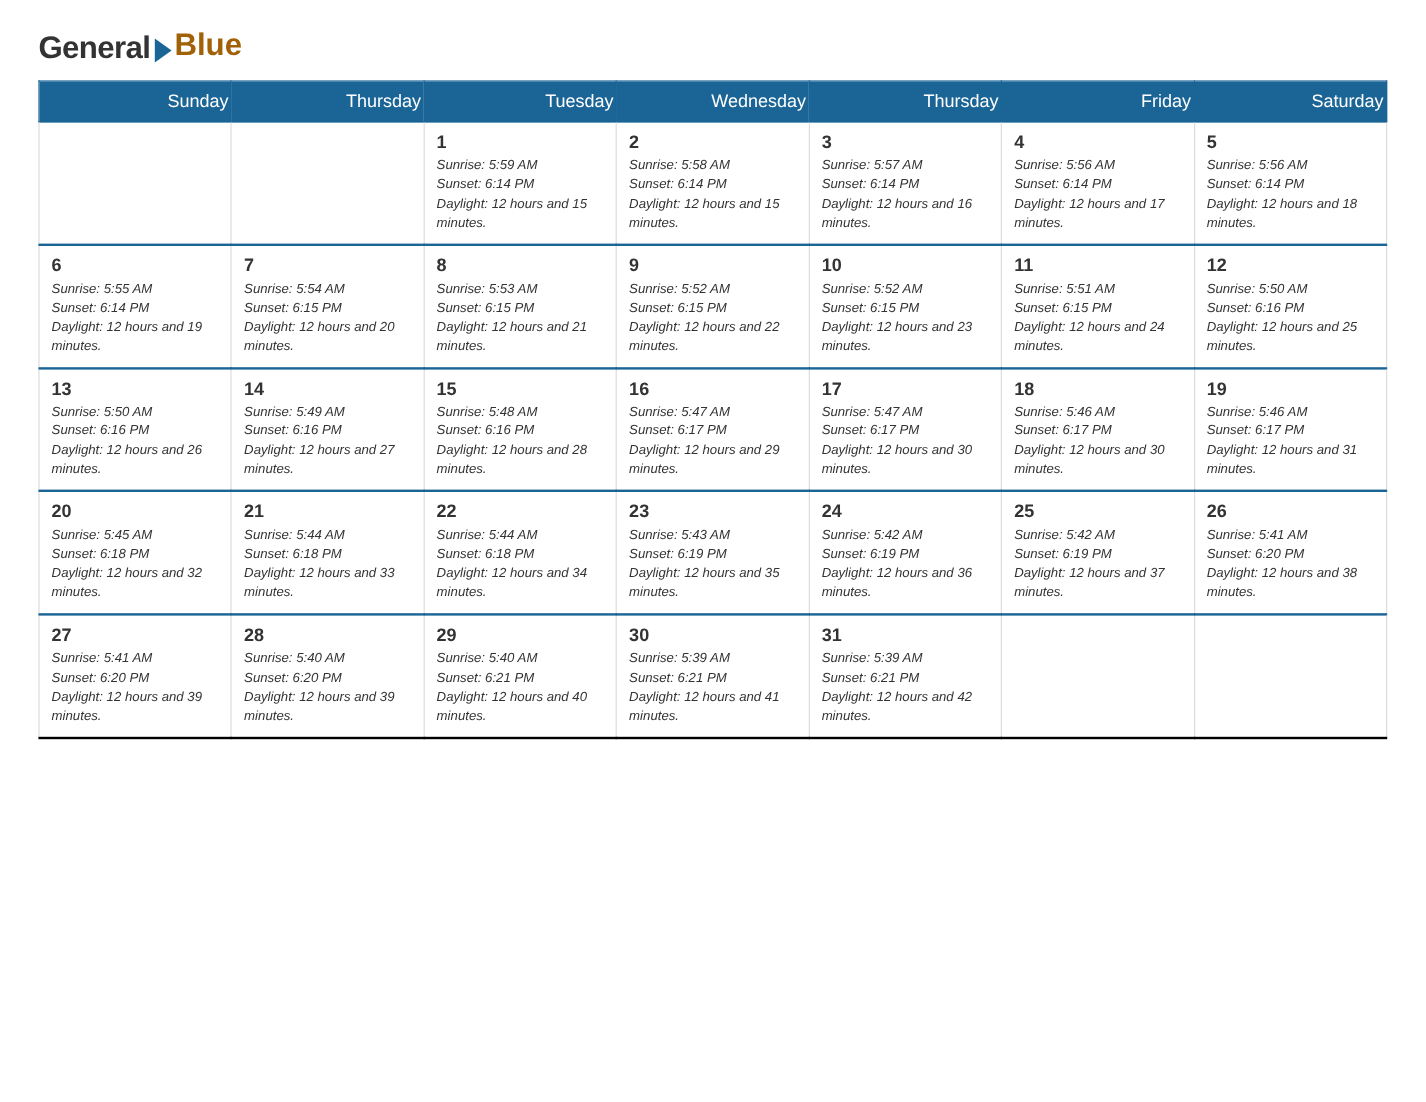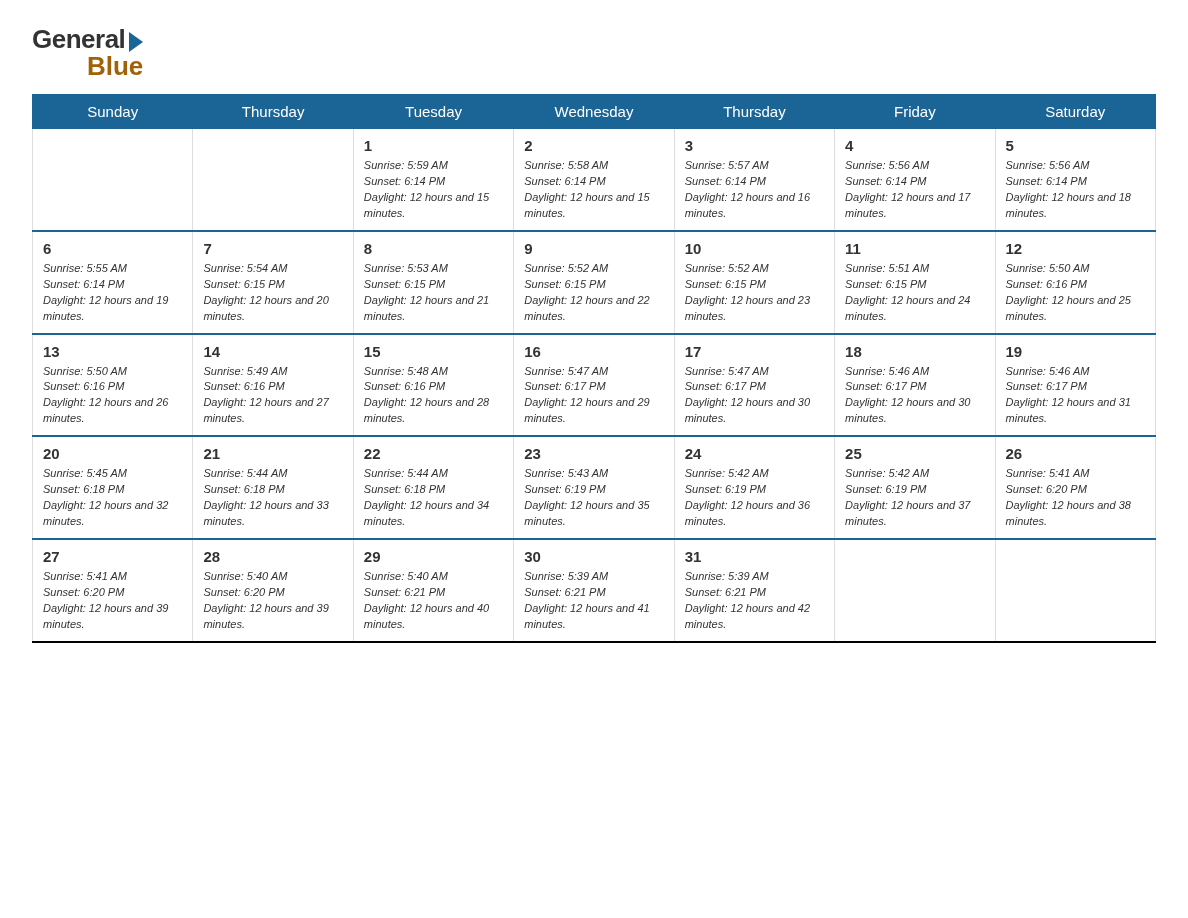--- a/index.html
+++ b/index.html
@@ -12,22 +12,22 @@
       min-height: 918px;
     }
     .header {
       display: flex;
       justify-content: space-between;
       align-items: flex-start;
       margin-bottom: 12px;
     }
     .logo {
       display: flex;
-      flex-direction: column;
-      align-items: flex-end;
+      flex-direction: row;
+      align-items: center;
     }
     .logo-top {
       display: flex;
       align-items: center;
     }
     .logo-general {
       font-size: 26px;
       font-weight: bold;
       color: #333;
       letter-spacing: -0.5px;
@@ -67,22 +67,22 @@
       border-collapse: collapse;
       margin-top: 4px;
     }
     thead tr {
       background-color: #1a6496;
     }
     thead th {
       color: #fff;
       font-size: 15px;
       font-weight: normal;
-      padding: 8px 12px;
-      text-align: center;
+      padding: 8px 2px;
+      text-align: right;
       border: 1px solid #1a6496;
     }
     tbody tr {
       border-bottom: 2px solid #1a6496;
     }
     tbody td {
       vertical-align: top;
       padding: 8px 10px;
       font-size: 13px;
       border-right: 1px solid #ddd;

